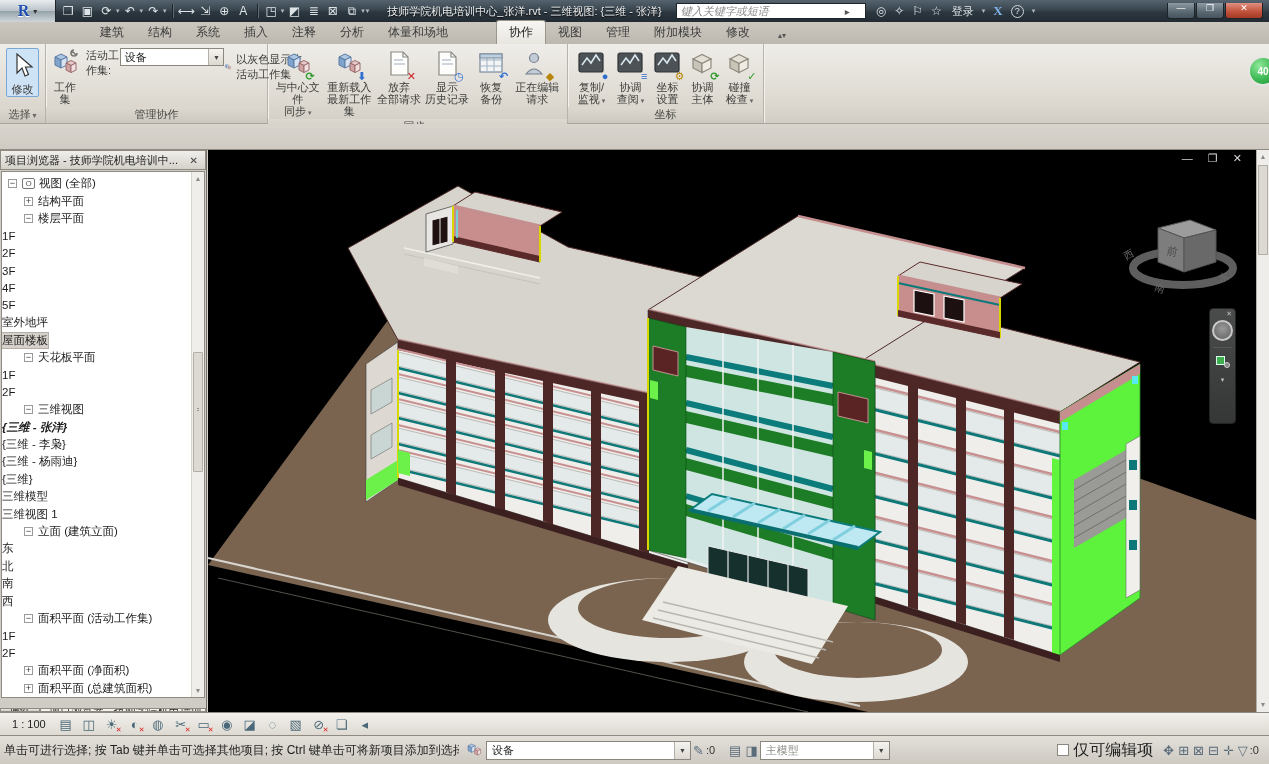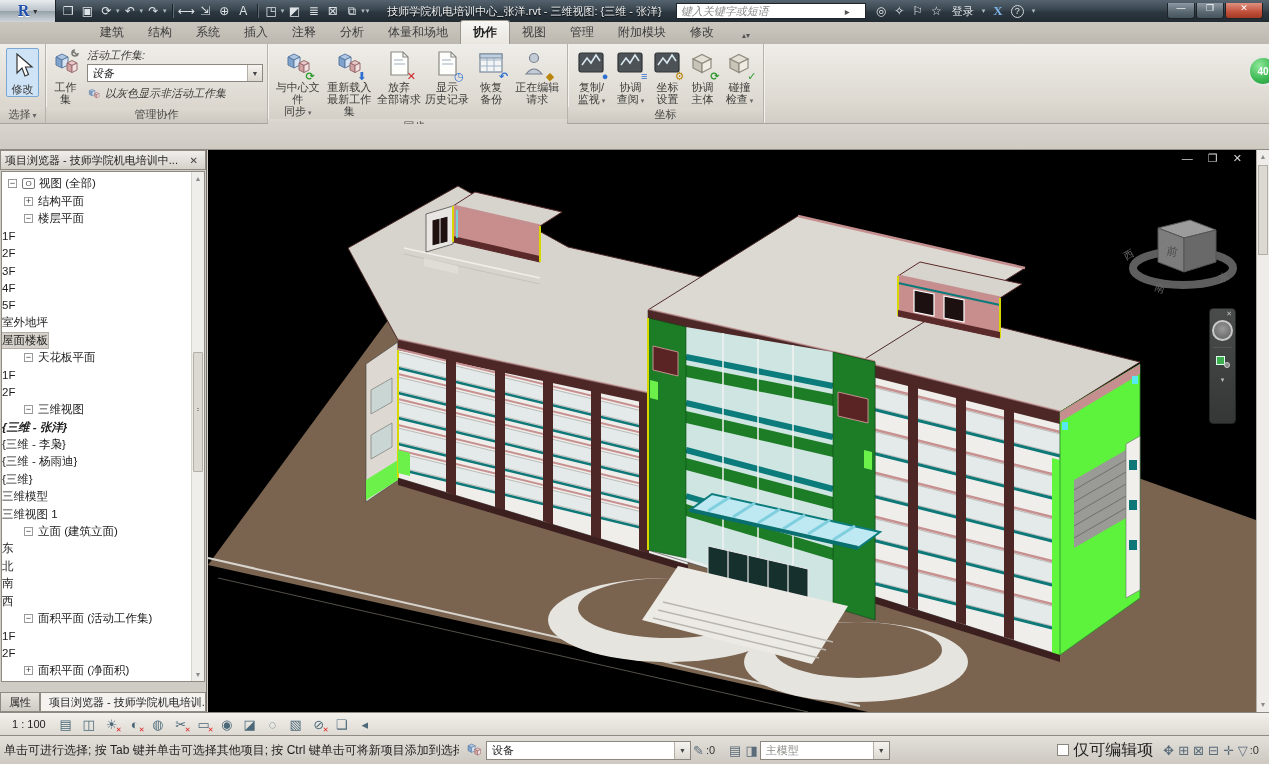--- a/index.html
+++ b/index.html
@@ -36,39 +36,39 @@
   .wb { width:28px; height:16px; display:flex; align-items:flex-start; justify-content:center;
     background:linear-gradient(#8d9aa3,#5a6872 60%,#47545d); border:1px solid #1c2329; border-top:0;
     color:#fff; font-size:9px; border-radius:0 0 3px 3px; margin-right:1px; }
   .wb.close { width:38px; background:linear-gradient(#e0907f,#c0503a 60%,#a33a26); margin-right:6px; }
 
   
   .ribtabs { position:absolute; left:0; top:22px; width:1269px; height:22px;
     background:linear-gradient(#cbc7bf,#bdb8af); display:flex; align-items:flex-end; padding-left:88px; }
   .rtab { padding:3px 12px 3px; font-size:12px; color:#3c3c3c; cursor:default; border-radius:3px 3px 0 0; }
   .rtab.active { background:linear-gradient(#f7f6f3,#e9e6e0); color:#222;
-    border:1px solid #9b968c; border-bottom:0; font-weight:bold; }
+    border:1px solid #9b968c; border-bottom:0; font-weight:normal;margin-left:36px; }
   .rtab-collapse { margin-left:10px; font-size:8px; color:#555; padding:4px 6px; }
 
   
   .ribbon { position:absolute; left:0; top:44px; width:1269px; height:80px;
     background:linear-gradient(#efede9,#dedad2 70%,#d2cec6); border-bottom:1px solid #a9a49b; display:flex; }
   .panel { height:100%; border-right:1px solid #b8b3aa; box-shadow:1px 0 0 #f4f2ee; display:flex; flex-direction:column; }
   .panel-body { flex:1; display:flex; align-items:flex-start; padding:3px 4px 0; }
   .panel-footer { height:16px; font-size:11px; color:#4a4a46; text-align:center; line-height:15px;
     background:linear-gradient(#ddd9d1,#ccc8bf); white-space:nowrap; }
   .panel-footer.caret::after { content:" ▾"; font-size:8px; color:#666; }
   .rbtn { display:flex; flex-direction:column; align-items:center; width:56px; padding-top:2px; cursor:default; }
   .rbtn .ric { width:30px; height:30px; position:relative; display:flex; align-items:center; justify-content:center; }
   .rbtn .rlbl { font-size:11px; color:#3d3d3a; line-height:12px; text-align:center; white-space:pre-line; margin-top:2px; }
   .rbtn .rlbl.dd::after { content:" ▾"; font-size:7px; color:#666; }
   .badge { position:absolute; right:-2px; bottom:-2px; font-size:11px; font-weight:bold; line-height:10px; }
   .badge.green { color:#2c9a2c; } .badge.blue { color:#2f6fd0; } .badge.red { color:#cc2222; } .badge.amber { color:#b8860b; }
   .modbtn { background:#cfe3f7; border:1px solid #7aa7d6; border-radius:2px; width:40px; margin:1px 2px; padding:2px 0 1px; }
-  .ws-right { display:flex; flex-direction:column; margin-left:6px; padding-top:1px;font-style:italic; }
+  .ws-right { display:flex; flex-direction:row; margin-left:6px; padding-top:1px; }
   .ws-lab { font-size:11px; color:#3d3d3a; margin-bottom:1px; }
   .ws-select { width:176px; height:18px; background:#fff; border:1px solid #8b877e; display:flex; align-items:center;
     font-size:11px; color:#222; padding-left:4px; justify-content:space-between; }
   .ws-select .arr { width:15px; height:100%; background:linear-gradient(#f4f3f0,#ddd9d1); border-left:1px solid #b5b0a7;
     display:flex; align-items:center; justify-content:center; font-size:7px; color:#444; }
   .ws-gray { display:flex; align-items:center; gap:4px; font-size:11px; color:#3d3d3a; margin-top:4px; }
   .comm-badge { position:absolute; right:-9px; top:12px; width:30px; height:30px; border-radius:50%;
     background:radial-gradient(circle at 35% 30%, #8fe89a, #3db954 55%, #1f8f38); border:2px solid #e6e6e2;
     color:#fff; font-size:10px; font-weight:bold; display:flex; align-items:center; justify-content:center; }
 
@@ -91,21 +91,21 @@
     text-align:center; color:#555; border-radius:2px; }
   .trow.bold .lbl { font-weight:bold;font-style:italic; }
   .trow.sel .lbl { background:#d6d2cb; outline:1px solid #b3afa7; }
   .pb-scroll { position:absolute; right:0; top:0; bottom:0; width:13px; background:#f0eeea; border-left:1px solid #d8d5cf; }
   .pb-scroll .sarr { height:13px; font-size:7px; color:#8b8b8b; text-align:center; line-height:13px; }
   .pb-scroll .sthumb { position:absolute; left:1px; right:1px; top:180px; height:120px; background:#dcd9d2;
     border:1px solid #b3afa7; border-radius:1px; }
   .pb-scroll .grip { position:absolute; left:3px; right:3px; top:55px; border-top:1px solid #9a968e;
     border-bottom:1px solid #9a968e; height:3px; }
   .pb-scroll .sarr.down { position:absolute; bottom:0; left:0; right:0; }
-  .pb-tabs { height:30px; display:flex; align-items:stretch; padding-top:10px; }
+  .pb-tabs { height:14px; display:flex; align-items:stretch; padding-top:10px; }
   .pbtab { font-size:11px; color:#222; border:1px solid #8f8b83; border-top:1px solid #8f8b83;
     display:flex; align-items:center; padding:0 8px; background:linear-gradient(#e8e5e0,#cfccc5); white-space:nowrap; overflow:hidden; }
   .pbtab.active { background:#f4f2ee; }
 
   
   .canvas { position:absolute; left:208px; top:150px; width:1048px; height:562px; background:#000; }
   .view-winctl { position:absolute; right:8px; top:2px; color:#d8d8d8; font-size:11px; letter-spacing:6px; }
   .vscroll { position:absolute; left:1256px; top:150px; width:13px; height:562px; background:#efede9; border-left:1px solid #b5b1a9; }
   .vscroll .sarr { height:14px; font-size:7px; color:#8b8b8b; text-align:center; line-height:14px; }
   .vscroll .sthumb { position:absolute; left:1px; right:1px; top:15px; height:90px; background:#dcd9d2; border:1px solid #b3afa7; }

